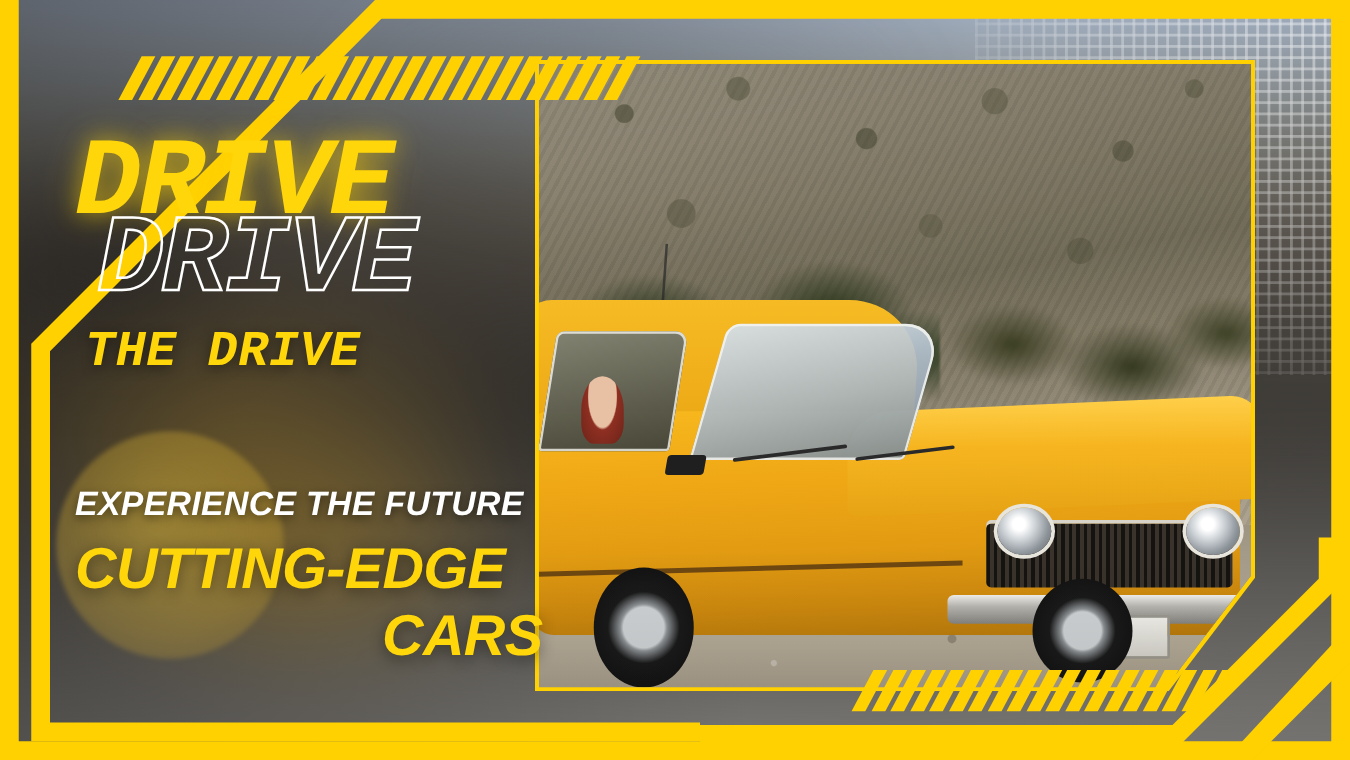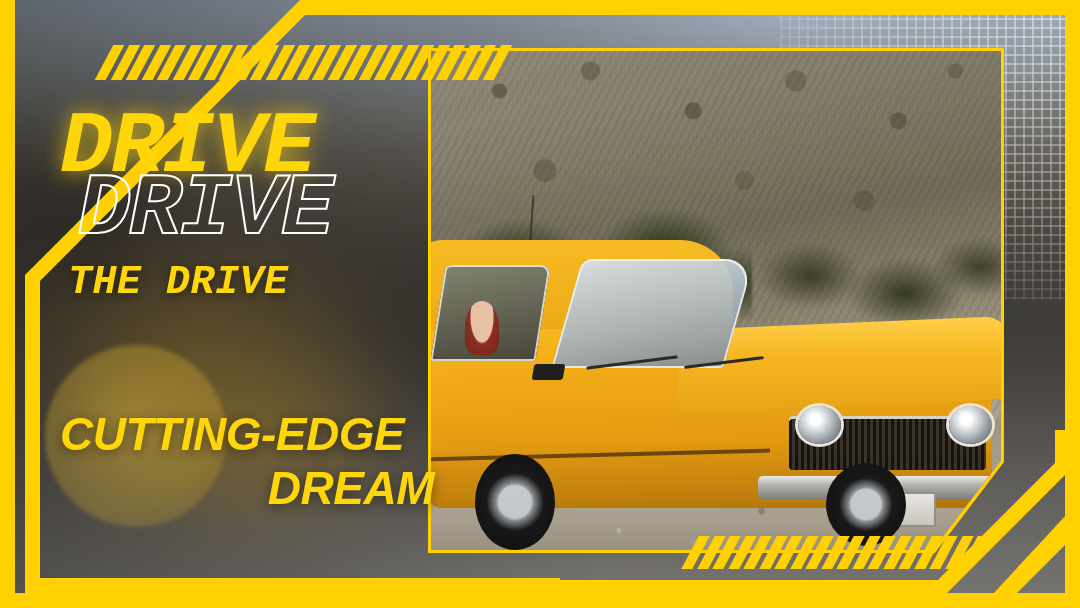--- a/index.html
+++ b/index.html
@@ -268,21 +268,21 @@
   }
 
   
   .subcopy{ position:absolute; left:60px; top:388px; width:380px; }
   .kicker{
     font-size:27px; font-weight:bold; font-style:italic;
     color:#ffffff; letter-spacing:.3px;
     text-shadow:0 2px 8px rgba(0,0,0,.5);
   }
   .big1{
-    margin-top:23px;
+    margin-top:12px;
     font-size:46px; font-weight:bold; font-style:italic;
     color:#FFD60A; letter-spacing:-.5px; line-height:1;
     text-shadow:0 3px 12px rgba(0,0,0,.45);
   }
   .big2{
     margin-top:8px; text-align:right; padding-right:6px;
     font-size:46px; font-weight:bold; font-style:italic;
     color:#FFD60A; letter-spacing:-.5px; line-height:1;
     text-shadow:0 3px 12px rgba(0,0,0,.45);
   }
@@ -403,17 +403,18 @@
       <i style="left: 279px;"></i>
     </div>
 
   <div class="headline">
     <div class="drive-solid">DRIVE</div>
     <div class="drive-outline">DRIVE</div>
     <div class="the-dream">THE DRIVE</div>
   </div>
 
   <div class="subcopy">
+    <div class="kicker">EXPERIENCE THE FUTURE</div>
     <div class="big1">CUTTING-EDGE</div>
-    <div class="big2">DREAM</div>
+    <div class="big2">CARS</div>
   </div>
 
 </div>
 
 </body></html>

